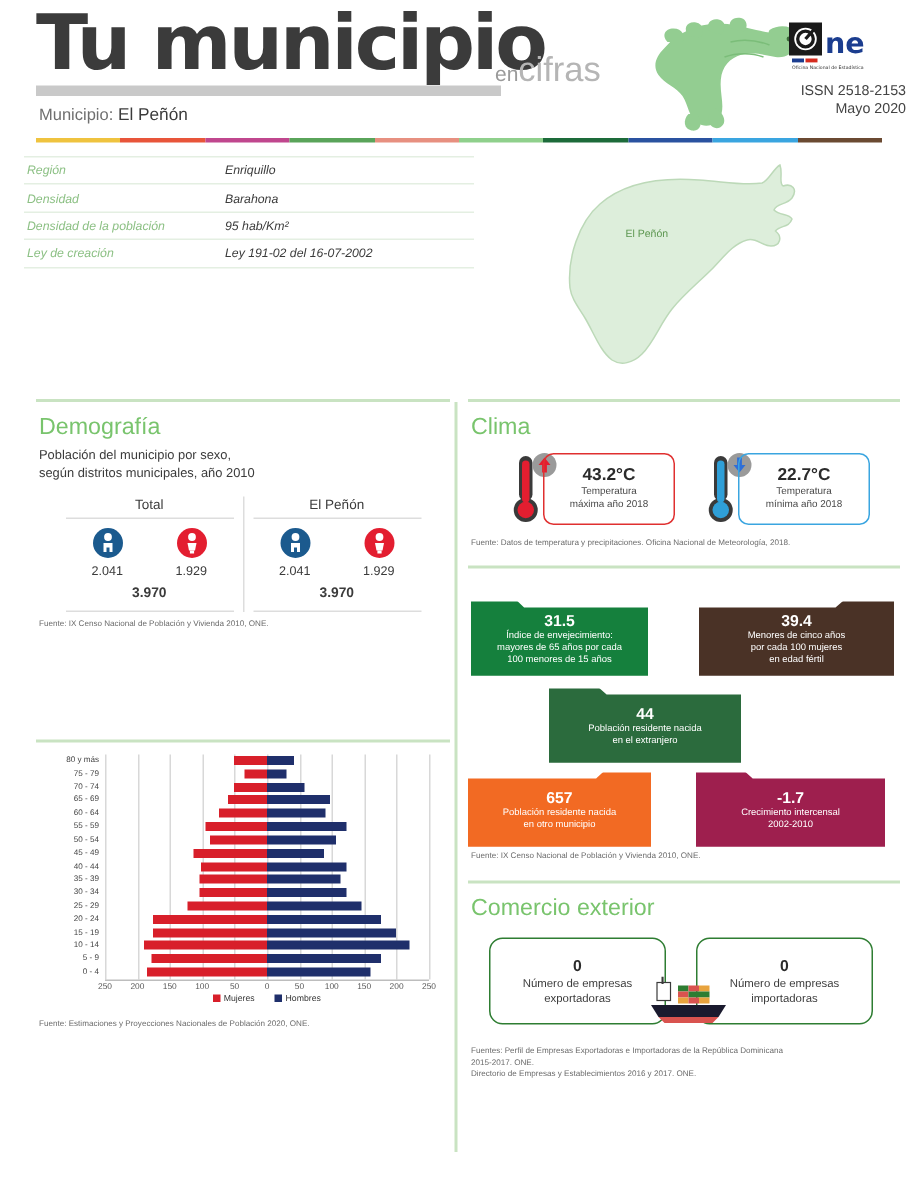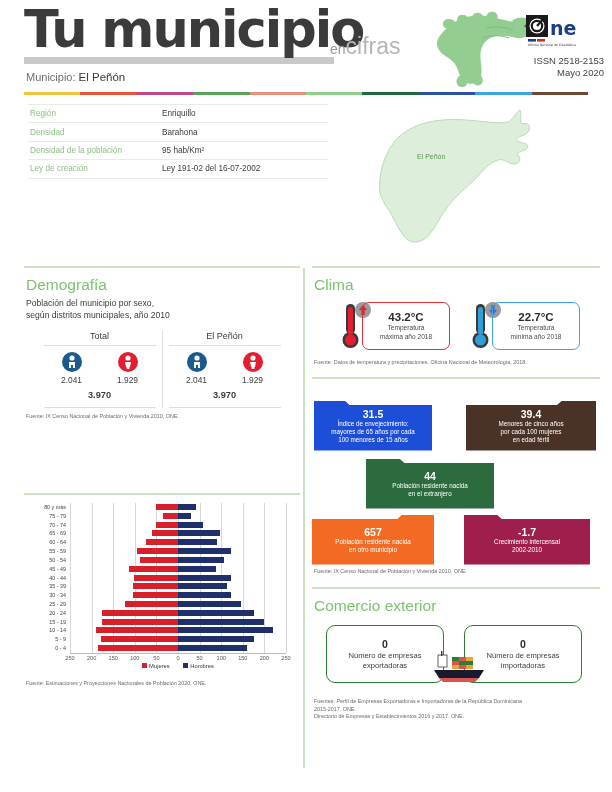--- a/index.html
+++ b/index.html
@@ -28,21 +28,21 @@
   .muni-line b{color:#3b3b3b;font-weight:normal;font-size:11.5px;}
   .issn{position:absolute;right:8px;top:55px;text-align:right;font-size:9.5px;color:#444;line-height:12px;}
   .one-logo{position:absolute;right:8px;top:14px;width:78px;height:34px;}
   .iguana{position:absolute;left:425px;top:2px;width:110px;height:86px;}
 
   
   .strip{position:absolute;left:24px;top:92px;width:564px;height:3px;display:flex;}
   .strip div{height:3px;}
 
   
-  .infobox{position:absolute;left:28px;top:104px;width:300px;}
+  .infobox{position:absolute;left:16px;top:104px;width:300px;font-style:italic;}
   .infobox table{border-collapse:collapse;width:100%;}
   .infobox td{
     font-size:8.2px;padding:4.2px 2px;border-bottom:1px solid #e4efe2;
     vertical-align:middle;
   }
   .infobox td.k{color:#8cc084;width:128px;}
   .infobox td.v{color:#3b3b3b;}
   .infobox tr:first-child td{border-top:1px solid #e4efe2;}
 
   
@@ -421,21 +421,21 @@
 mínima año 2018</div>
           </div>
         </div>
       </div>
       <div class="src">Fuente: Datos de temperatura y precipitaciones. Oficina Nacional de Meteorología, 2018.</div>
     </div>
 
     <div class="sec" style="margin-top:10px;">
       <div class="sec-top"></div>
       <div class="ind-wrap" id="indWrap">
-          <div class="ribbon" style="left:2px;top:14px;width:118px;height:50px;background:#1d4ed8;clip-path:polygon(0 0, 26% 0, 30% 9%, 100% 9%, 100% 100%, 0 100%);">
+          <div class="ribbon" style="left:2px;top:14px;width:118px;height:50px;background:#15803d;clip-path:polygon(0 0, 26% 0, 30% 9%, 100% 9%, 100% 100%, 0 100%);">
        <div class="rv">31.5</div>
        <div class="rl" style="white-space:pre-line">Índice de envejecimiento:
 mayores de 65 años por cada
 100 menores de 15 años</div>
     </div>
           <div class="ribbon" style="left:154px;top:14px;width:130px;height:50px;background:#4a3226;clip-path:polygon(0 9%, 70% 9%, 74% 0, 100% 0, 100% 100%, 0 100%);">
        <div class="rv">39.4</div>
        <div class="rl" style="white-space:pre-line">Menores de cinco años
 por cada 100 mujeres
 en edad fértil</div>

